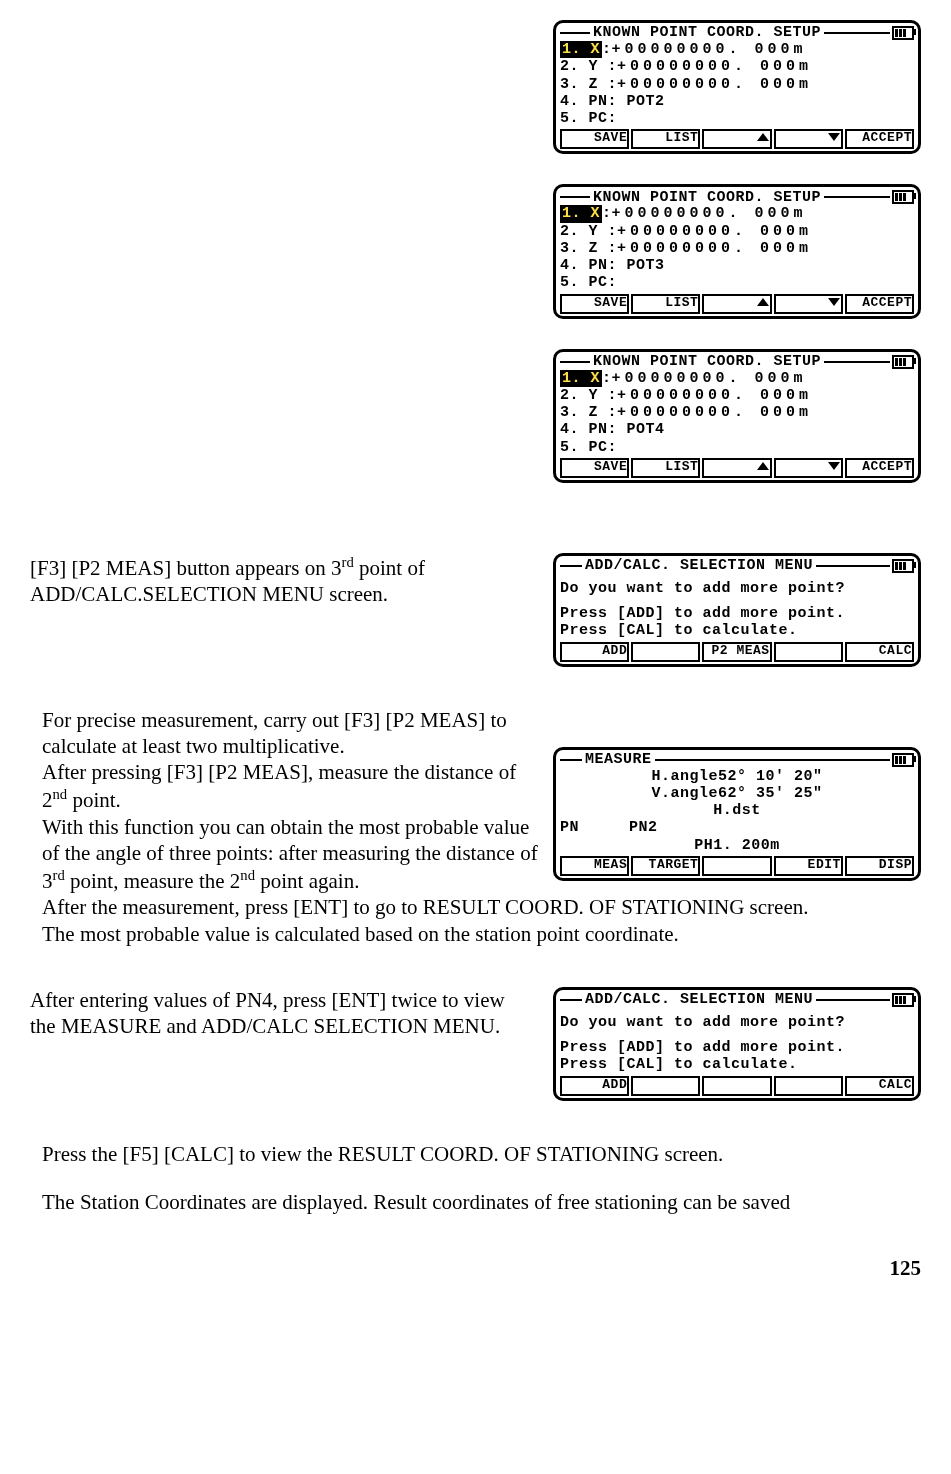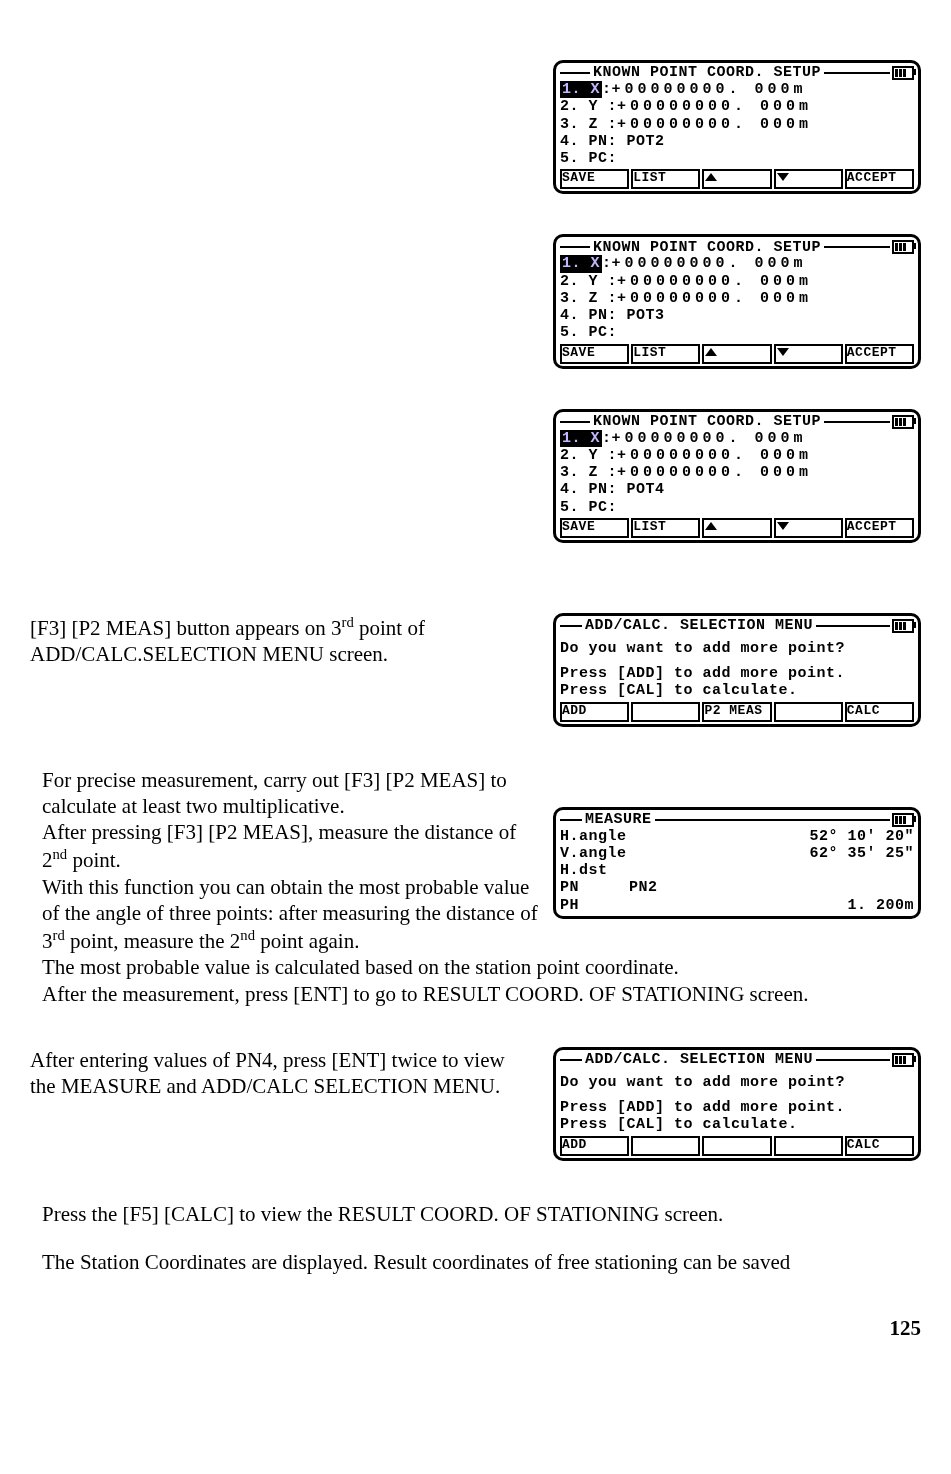--- a/index.html
+++ b/index.html
@@ -10,21 +10,21 @@
     font-family: "Times New Roman", Times, serif;
     font-size: 21px;
     line-height: 1.25;
     color: #000;
     background: #fff;
   }
   .block { margin-bottom: 40px; clear: both; }
   .text-col { float: left; width: 490px; }
   .text-col p { margin: 0; }
   .screen-col { float: right; }
-  .screen-stack .dev-screen { margin-bottom: 30px; margin-top: 40px; }
+  .screen-stack .dev-screen { margin-bottom: 30px; }
 
   .dev-screen {
     width: 368px;
     border: 3px solid #000;
     border-radius: 10px;
     padding: 2px 4px 2px 4px;
     font-family: "Courier New", monospace;
     font-weight: bold;
     font-size: 15px;
     line-height: 1.15;
@@ -64,45 +64,45 @@
     display: inline-block;
     width: 3px; height: 8px;
     background: #000;
     margin: 1px 0 0 1px;
     vertical-align: top;
   }
 
   .dev-row { display: flex; white-space: pre; }
   .dev-row .lbl { display: inline-block; }
   .dev-row .lbl.sel {
-    background: #000; color: #c4b5fd;
+    background: #000; color: #fde047;
     padding: 0 2px;
   }
   .dev-row .val { display: inline-block; }
   .spaced-zeros { letter-spacing: 4px; }
 
   .softkeys {
     display: flex;
     gap: 2px;
     margin-top: 2px;
   }
   .sk {
     flex: 1;
     border: 2px solid #000;
     height: 16px;
     font-size: 13px;
     font-weight: bold;
-    text-align: left;
+    text-align: right;
     line-height: 14px;
     font-family: "Courier New", monospace;
     letter-spacing: 0.5px;
   }
   .sk svg { vertical-align: -1px; }
 
-  .meas-body .dev-row { justify-content: space-between; }
+  .meas-body .dev-row { justify-content: center; }
   .meas-body .left { }
   .meas-body .right { text-align: right; }
 
   .sup { font-size: 0.7em; vertical-align: super; }
   .page-num {
     text-align: right;
     font-weight: bold;
     font-size: 21px;
     margin-top: 12px;
   }
@@ -234,32 +234,39 @@
         <span class="title-line" style="width:22px"></span>
         <span class="title-text">MEASURE</span>
         <span class="title-line" style="flex:1"></span>
         <span class="battery"><span class="bar"></span><span class="bar"></span><span class="bar"></span></span>
       </div>
       <div class="dev-row"><span class="left">H.angle</span><span class="right">52° 10′ 20″</span></div>
       <div class="dev-row"><span class="left">V.angle</span><span class="right">62° 35′ 25″</span></div>
       <div class="dev-row"><span class="left">H.dst</span><span class="right"></span></div>
       <div class="dev-row" style="justify-content:flex-start"><span class="left">PN</span><span style="width:50px"></span><span>PN2</span></div>
       <div class="dev-row"><span class="left">PH</span><span class="right">1. 200m</span></div>
+      <div class="softkeys">
+        <div class="sk">MEAS</div>
+        <div class="sk">TARGET</div>
+        <div class="sk"></div>
+        <div class="sk">EDIT</div>
+        <div class="sk">DISP</div>
+      </div>
     </div>
   </div>
   <div>
     <p class="para" style="width:500px">For precise measurement, carry out [F3] [P2 MEAS] to calculate at least two multiplicative.</p>
     <p class="para" style="width:490px">
       <span>After pressing [F3] [P2 MEAS], measure the distance of 2</span><span class="sup">nd</span><span> point.</span>
     </p>
     <p class="para" style="width:510px">
       <span>With this function you can obtain the most probable value of the angle of three points: after measuring the distance of 3</span><span class="sup">rd</span><span> point, measure the 2</span><span class="sup">nd</span><span> point again.</span>
     </p>
+    <p class="para">After the measurement, press [ENT] to go to RESULT COORD. OF STATIONING screen.</p>
     <p class="para">The most probable value is calculated based on the station point coordinate.</p>
-    <p class="para">After the measurement, press [ENT] to go to RESULT COORD. OF STATIONING screen.</p>
   </div>
   <div class="after-float"></div>
 </div>
 
 <div class="block">
   <div class="text-col">
     <p class="para">After entering values of PN4, press [ENT] twice to view the MEASURE and ADD/CALC SELECTION MENU.</p>
   </div>
   <div class="screen-col">
     <div class="dev-screen">

